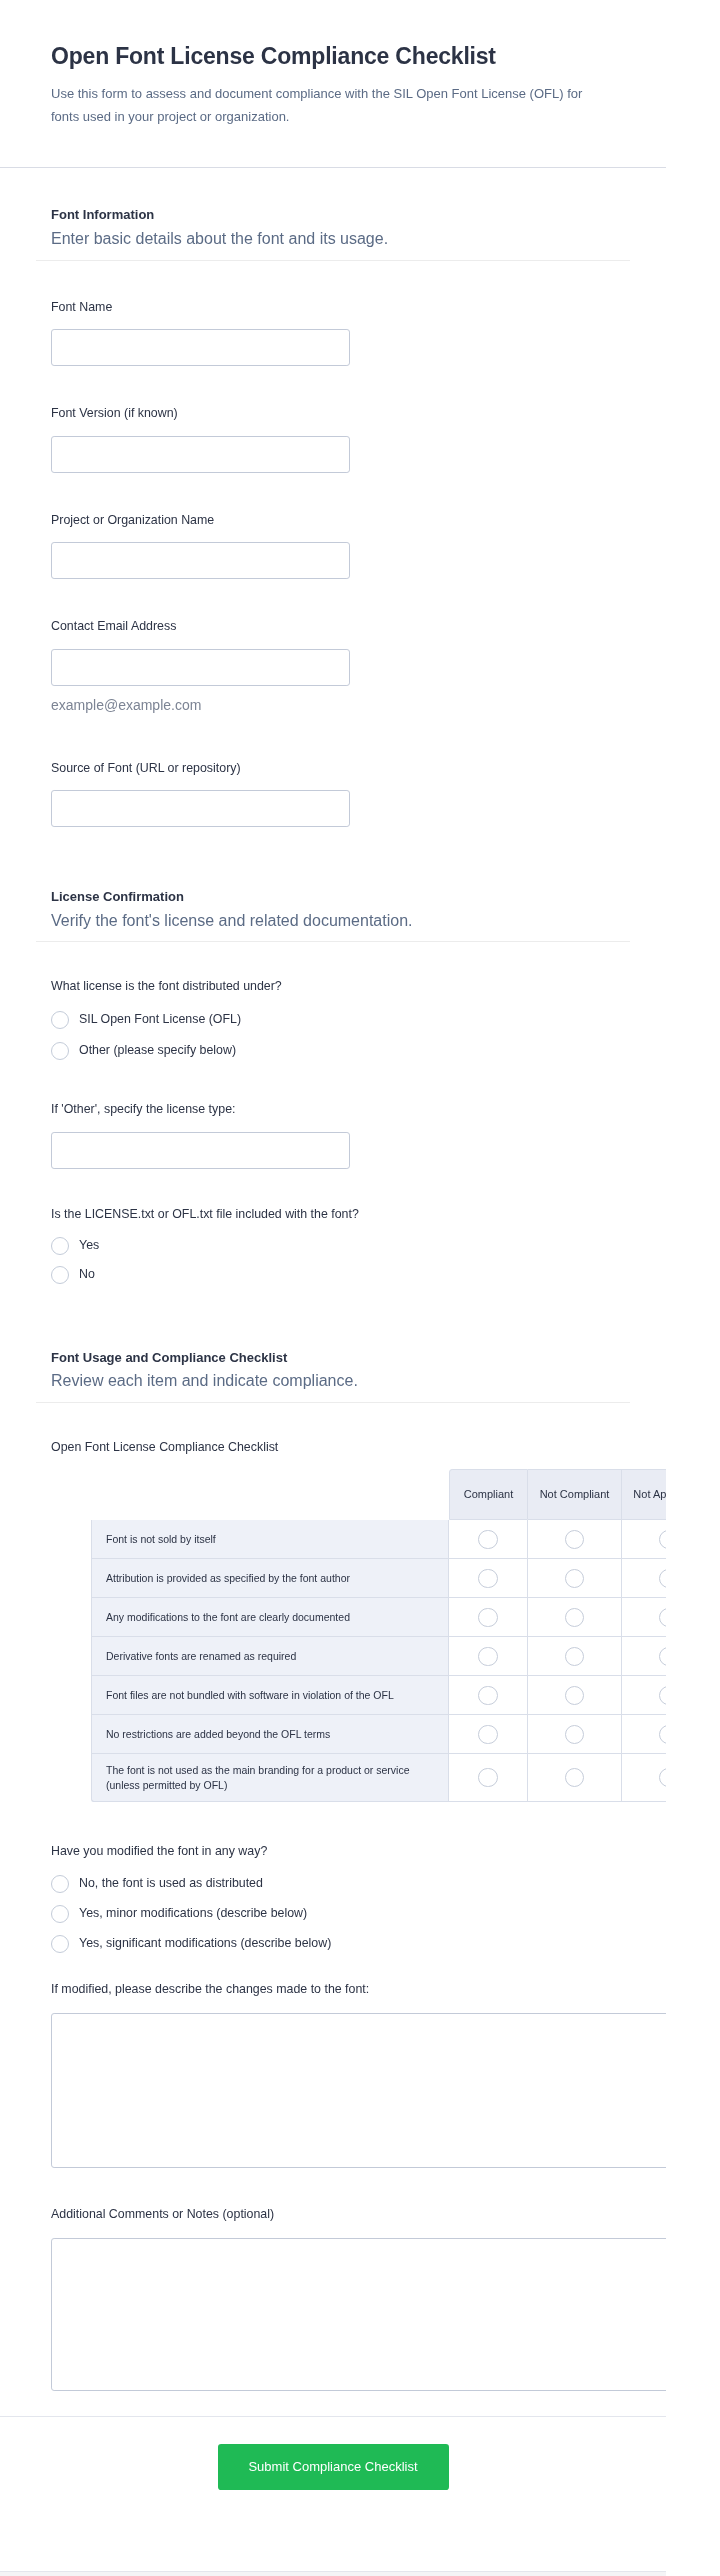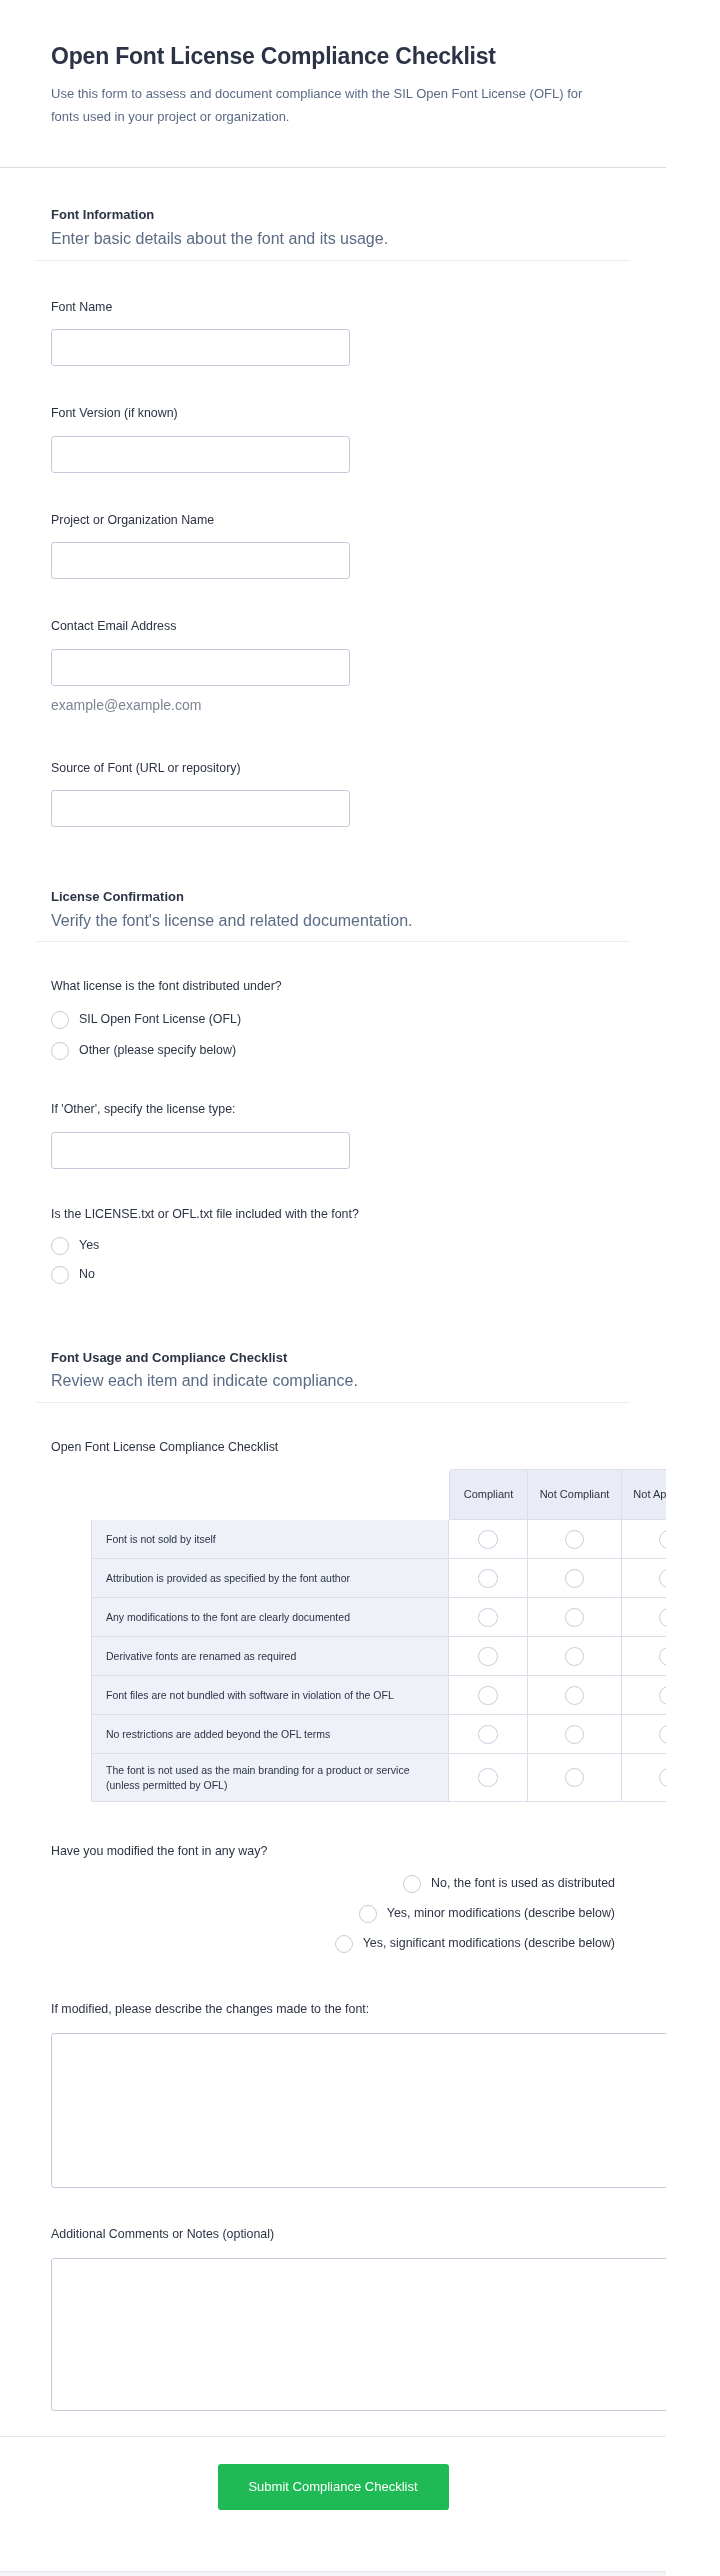--- a/index.html
+++ b/index.html
@@ -18,32 +18,32 @@
   .section-head { padding-left:51px; padding-right:51px; }
   .section-head.pt1 { padding-top:38px; }
   .section-head.pt2 { padding-top:61px; }
   .section-head.pt3 { padding-top:59px; }
   .section-heading { font-size:13px; line-height:18.6px; font-weight:700; }
   .section-desc { font-size:16px; line-height:13px; color:#5b6b85; margin-top:7px; }
 
   .question { padding:0 51px; }
   .mt52 { margin-top:40px; } .mt44 { margin-top:48px; } .mt48 { margin-top:37px; }
   .mt46 { margin-top:36px; } .mt49 { margin-top:38px; } .mt54 { margin-top:42px; }
-  .mt56 { margin-top:43px; } .mt50 { margin-top:39px; }
+  .mt56 { margin-top:23px; } .mt50 { margin-top:39px; }
   .q-label { display:block; font-size:12.4px; line-height:15.5px; color:#2c3345; font-weight:400; }
   .text-input {
     display:block; margin-top:14px; width:299px; height:37px;
     border:0.8px solid #c3cad8; border-radius:3.1px; box-sizing:border-box;
     background:#fff; font-family:inherit; font-size:11.6px; color:#2c3345; padding:0 9.3px; outline:none;
   }
   .helper { font-size:14px; color:#7c8494; margin-top:11px; }
 
   .options { margin-top:9.3px; }
   .radio-row { display:flex; align-items:center; gap:10px; height:31px; cursor:pointer; }
-  .radio-row.h38 { height:29px; } .radio-row.h39 { height:30px;justify-content:flex-end; }
+  .radio-row.h38 { height:29px; } .radio-row.h39 { height:30px; }
   .radio-input {
     appearance:none; -webkit-appearance:none; width:18px; height:18px; flex:0 0 auto;
     border:0.8px solid #c4ccd9; border-radius:50%; background:#fff; margin:0; cursor:pointer;
   }
   .radio-text { font-size:12.4px; line-height:15.5px; color:#2c3345; }
 
   .matrix { margin:14px 0 0 51px; width:626px;padding-left:40px; }
   .matrix-header { display:flex; }
   .mh-spacer { width:358px; flex:0 0 auto; }
   .mh-cell {

